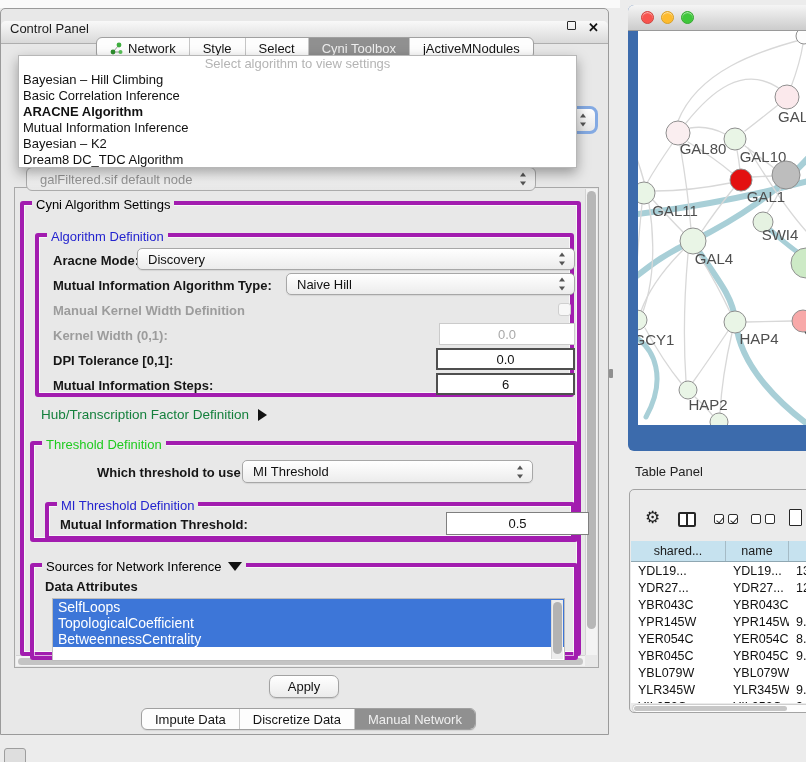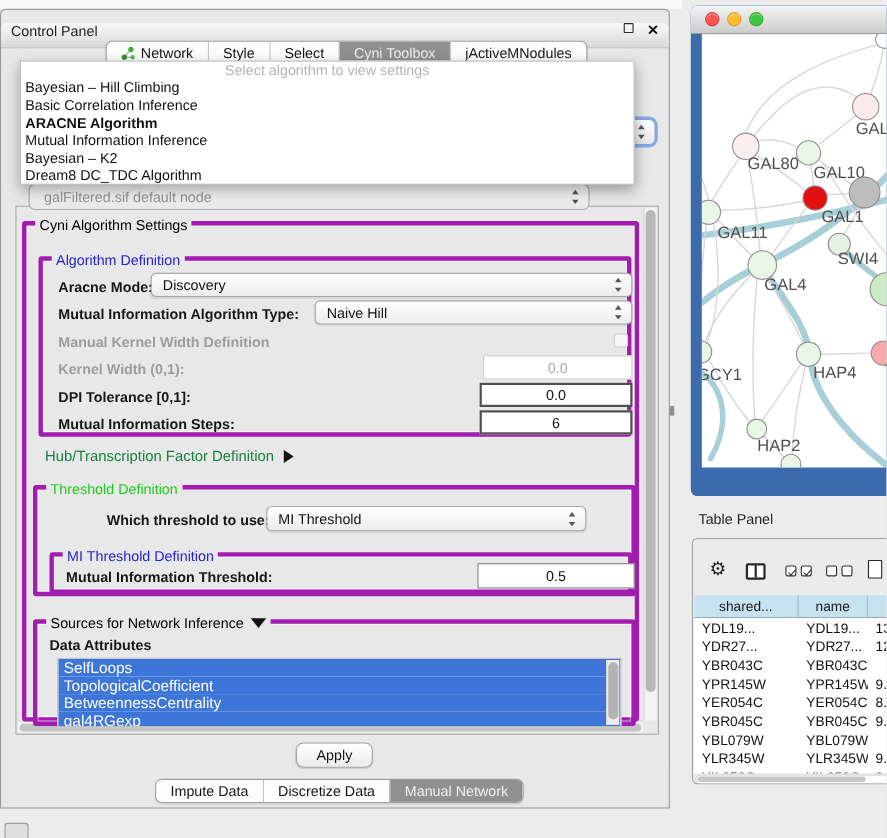--- a/index.html
+++ b/index.html
@@ -211,38 +211,37 @@
 
         <span class="flabel" style="left:63px;top:20px">Which threshold to use:</span>
         <div class="combo" style="left:208px;top:15px;width:291px;height:23px">
           <span>MI Threshold</span>
           <span class="arrows"></span>
         </div>
 
         <div class="groupbox" style="left:11px;top:57px;width:530px;height:38px">
           <span class="gtitle t-blue">MI Threshold Definition</span>
           <span class="flabel" style="left:11px;top:11px">Mutual Information Threshold:</span>
-          <div class="tfield mid" style="left:385px;top:6px;width:143px;height:23px">
+          <div class="tfield mid" style="left:397px;top:6px;width:143px;height:23px">
             <span>0.5</span>
           </div>
         </div>
       </div>
 
       <div class="groupbox" style="left:6px;top:358px;width:548px;height:97px">
         <span class="gtitle">
           <span>Sources for Network Inference</span>
           <span class="tri-down-lg"></span>
         </span>
         <span class="flabel" style="left:11px;top:12px">Data Attributes</span>
         <div class="attr-list" id="attr-list" style="left:18px;top:31px;width:513px;height:63px">
 
         <div class="attr-item">SelfLoops</div>
             <div class="attr-item">TopologicalCoefficient</div>
             <div class="attr-item">BetweennessCentrality</div>
-            <div class="attr-item">gal4RGexp</div>
             <div class="list-vscroll">
               <div class="thumb"></div>
             </div>
           </div>
       </div>
     </div>
 
     <div class="btn" style="left:268px;top:666px;width:70px;height:23px">
       <span>Apply</span>
     </div>

